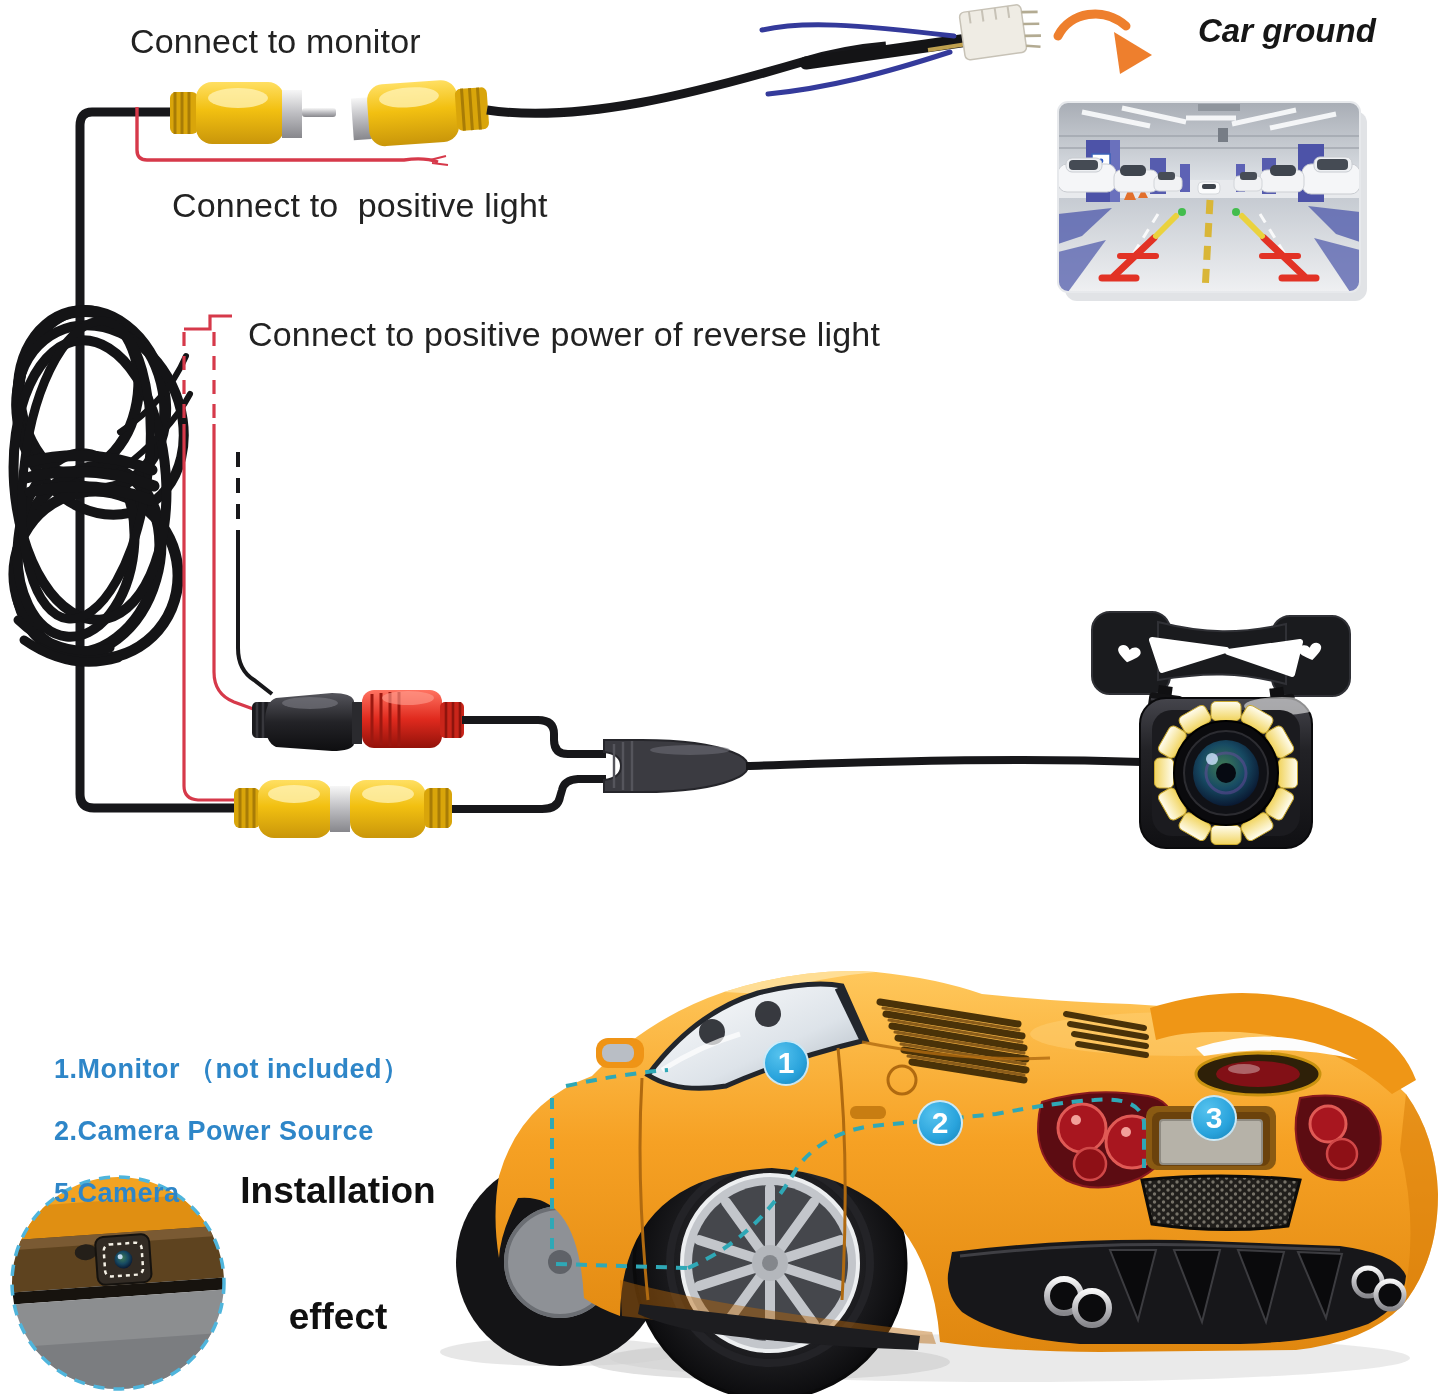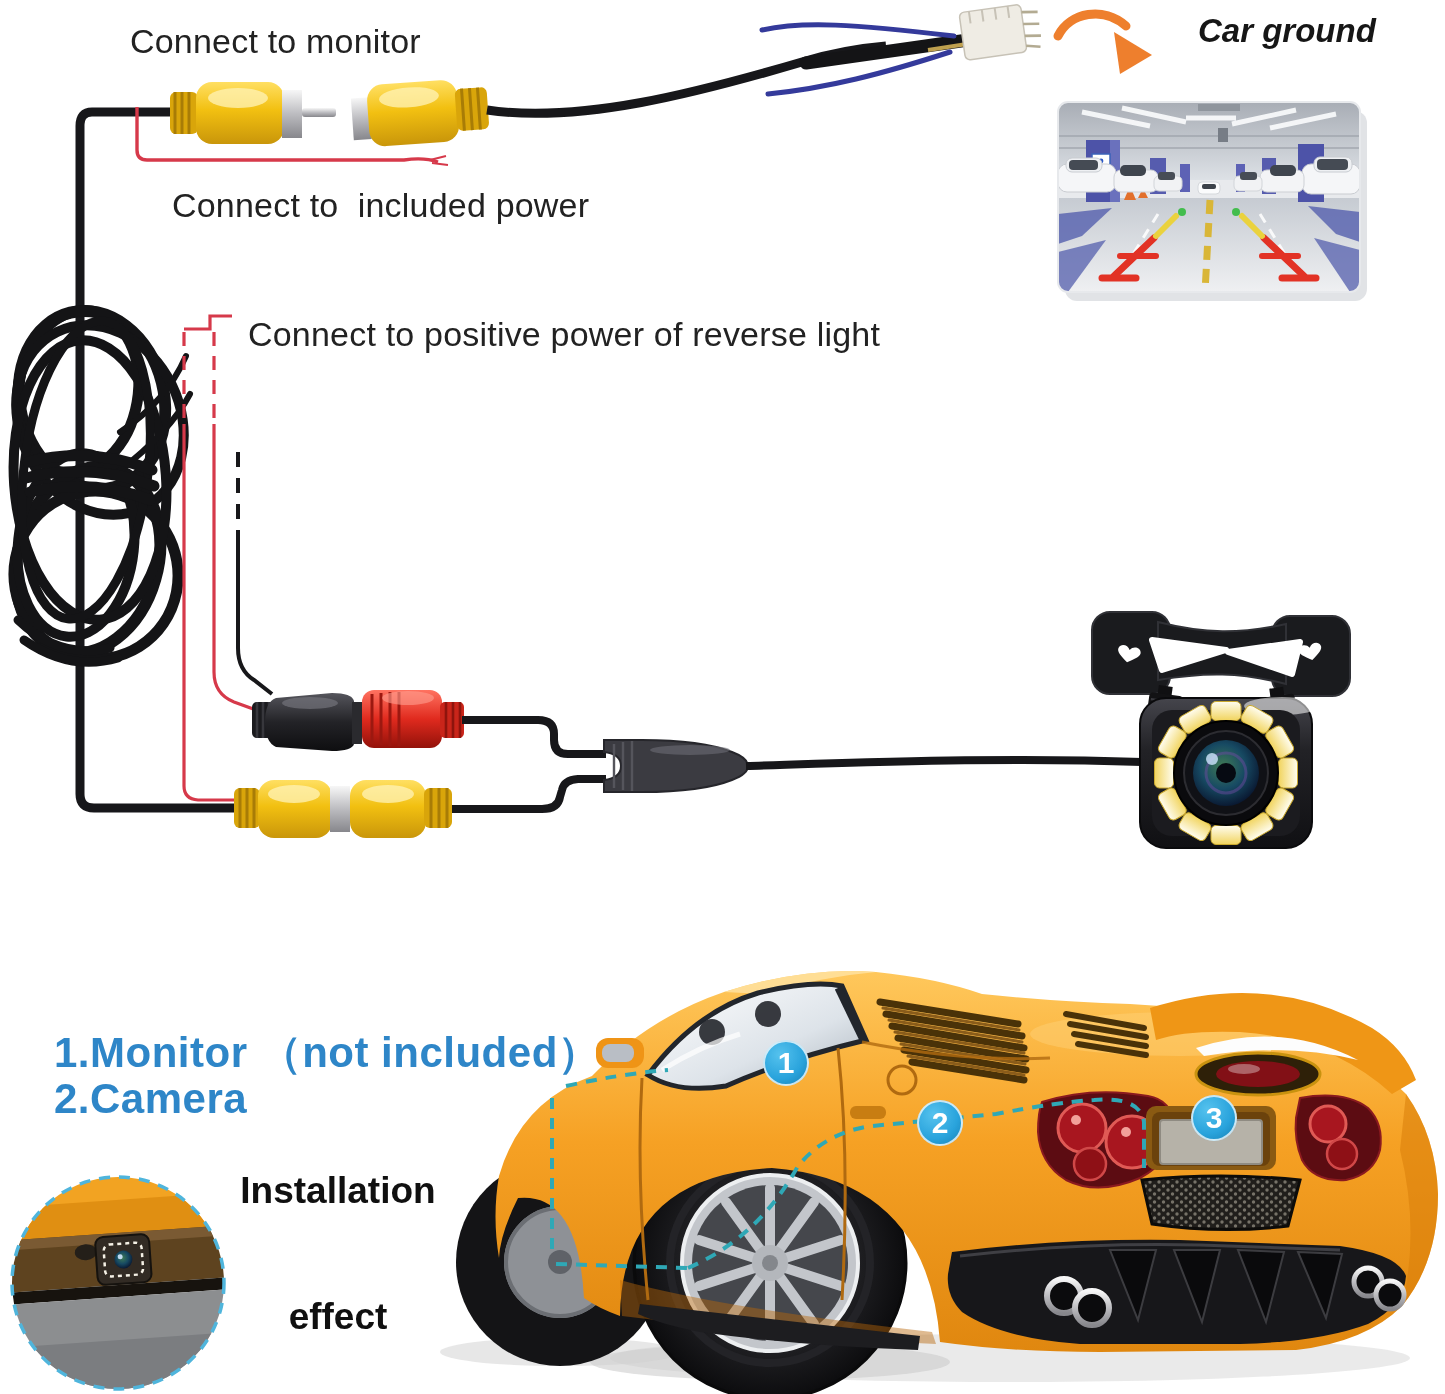--- a/index.html
+++ b/index.html
@@ -11,22 +11,22 @@
   .wire-label{
     position:absolute; color:var(--label-text,#222); font-size:34px;
     white-space:pre; letter-spacing:0.2px;
   }
   .car-player{
     position:absolute; left:1198px; top:12px; font-size:33px; font-weight:bold;
     font-style:italic; color:#161616; white-space:pre;
   }
   .legend{position:absolute; left:54px; top:1030px;}
   .legend-line{
-    color:var(--legend-blue,#2e86c8); font-size:42px; font-weight:bold;
-    line-height:46px; white-space:pre; letter-spacing:0.5px;
+    color:var(--legend-blue,#2e86c8); font-size:27px; font-weight:bold;
+    line-height:46px; white-space:pre; letter-spacing:0.5px;margin-top:16px;
   }
   .install-label{
     position:absolute; width:260px; text-align:center; color:#101010;
     font-size:37px; font-weight:bold; white-space:pre;
   }
   .marker{
     position:absolute; width:46px; height:46px; border-radius:50%;
     background:radial-gradient(circle at 35% 30%, #55c2ee, var(--marker-blue,#29a3dc) 60%, #1781b4);
     border:2px solid rgba(255,255,255,0.75);
     color:#fff; font-size:30px; font-weight:bold;
@@ -496,30 +496,31 @@
         <circle cx="125" cy="1260" r="9" fill="url(#gradLens)"></circle>
         <circle cx="122" cy="1257" r="2.5" fill="#cfe6ff" opacity="0.9"></circle>
       </g>
     </g>
     <circle cx="118" cy="1283" r="106" fill="none" stroke="#4fb5dc" stroke-width="3.5" stroke-dasharray="11 9"></circle>
   </g>
 </svg>
 
 <div class="wire-label" style="left:130px; top:22px;">Connect to monitor</div>
 
-<div class="wire-label" style="left:172px; top:186px;">Connect to  included power</div>
+<div class="wire-label" style="left:172px; top:186px;">Connect to  positive light</div>
 
 <div class="wire-label" style="left:248px; top:315px;">Connect to positive power of reverse light</div>
 
 
 <div class="car-player">Car ground</div>
 
 <div class="legend">
   <div class="legend-line">1.Monitor （not included）</div>
-  <div class="legend-line">2.Camera</div>
+  <div class="legend-line">2.Camera Power Source</div>
+  <div class="legend-line">5.Camera</div>
 </div>
 
 <div class="install-label" style="left:208px; top:1170px;">Installation</div>
 <div class="install-label" style="left:208px; top:1296px;">effect</div>
 
 <div class="marker" style="left:763px; top:1040px;">1</div>
 <div class="marker" style="left:917px; top:1100px;">2</div>
 <div class="marker" style="left:1191px; top:1095px;">3</div>
 
 </div>

